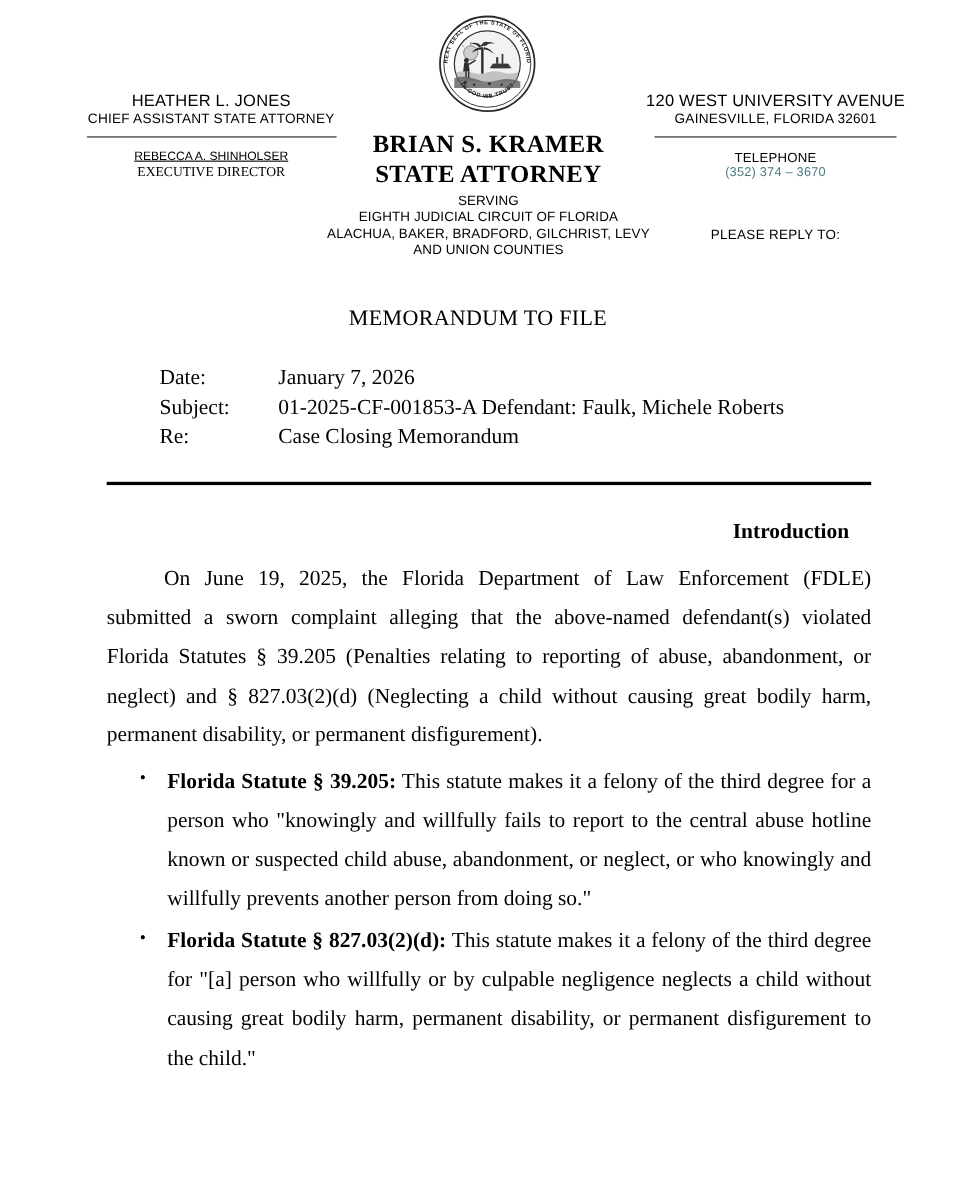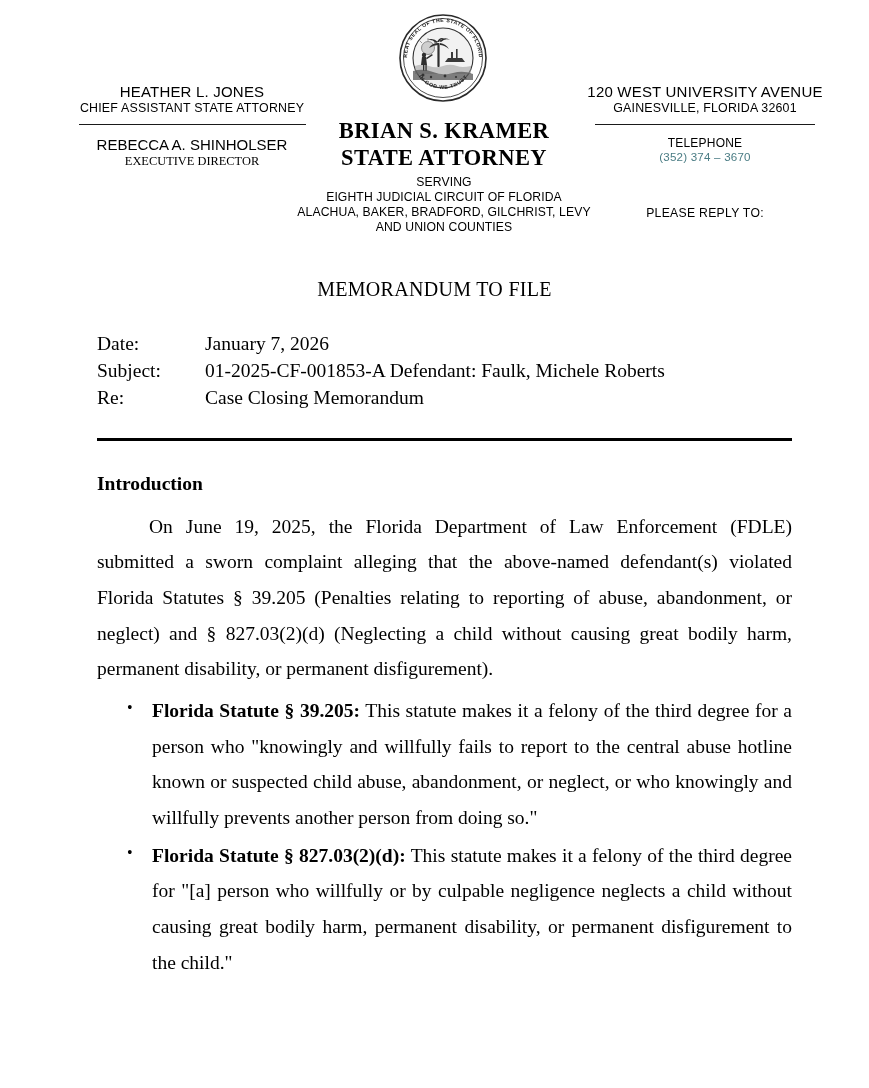--- a/index.html
+++ b/index.html
@@ -72,21 +72,21 @@
   }
 
   .lh-rule {
     border: 0;
     border-top: 1.3px solid #1a1a1a;
     margin: 9px auto 11px auto;
     width: 227px;
   }
   .lh-rule.right { width: 220px; }
 
-  .lh-sub-name { font-size: 15px; }
+  .lh-sub-name { font-size: 11px; text-decoration: underline; }
   .lh-sub-title { font-size: 12.4px; font-family: Liberation Serif, serif; }
 
   .lh-phone-label { font-size: 12px; letter-spacing: 0.2px; }
   .lh-phone-number {
     font-size: 11.6px;
     letter-spacing: 0.2px;
   }
   .lh-reply {
     font-size: 12.2px;
     letter-spacing: 0.3px;
@@ -121,32 +121,32 @@
     margin: 46px 0 0 0;
     padding-right: 20px;
   }
 
   .meta {
     margin-top: 30px;
     font-size: 19.5px;
     line-height: 1.38;
   }
   .meta-row { display: flex; }
-  .meta-label { width: 108px; flex: none; }
+  .meta-label { width: 108px; flex: none; margin-left: 48px; }
   .meta-value { flex: 1; }
 
   .hr-thick {
     border: 0;
     border-top: 3px solid #000000;
     margin: 26px 0 0 0;
     width: 695px;
   }
 
   .section-head {
-    text-align: left;
+    text-align: right;
     font-weight: bold;
     font-size: 19.5px;
     margin: 32px 0 0 0;
     padding-right: 20px;
   }
 
   p.body {
     font-size: 19.5px;
     line-height: 1.83;
     margin: 14px 0 0 0;

